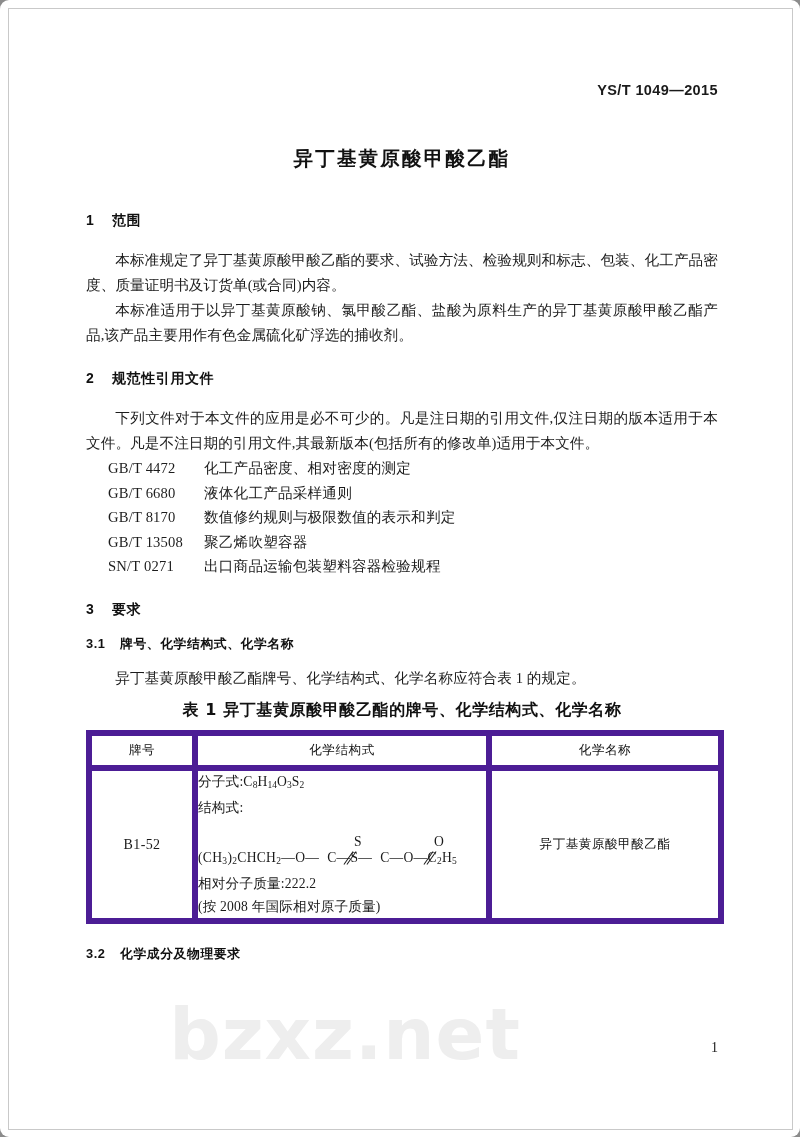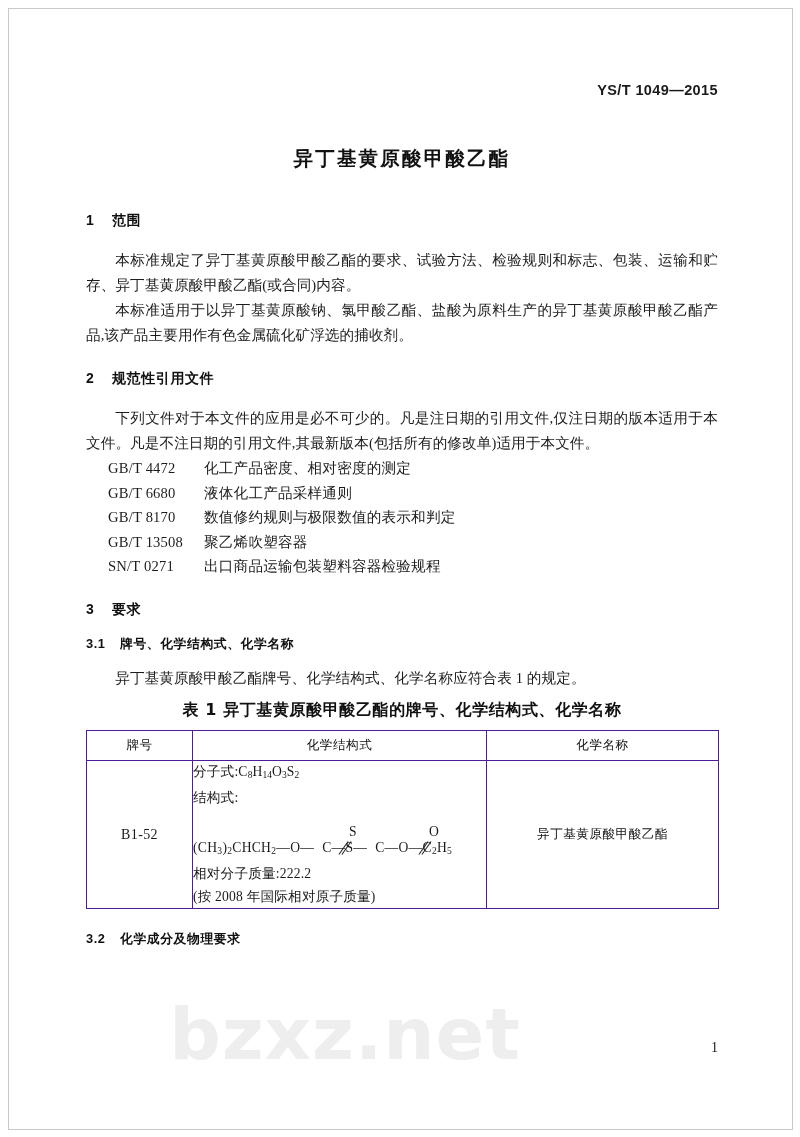--- a/index.html
+++ b/index.html
@@ -9,20 +9,21 @@
   }
   .page {
     position: relative;
     width: 800px;
     height: 1137px;
     margin: 0 auto;
     background: #ffffff;
     overflow: hidden;
     font-family: "Liberation Serif", "DejaVu Serif", serif;
     color: #1a1a1a;
+    border-radius: 9px;
   }
   
   .page-frame {
     position: absolute;
     left: 8px; top: 8px;
     width: 783px; height: 1120px;
     border: 1px solid #c9c9c9;
     pointer-events: none;
   }
 
@@ -110,21 +111,21 @@
     font-size: 16px;
     letter-spacing: 0.6px;
     color: #111;
   }
   table.tbl {
     border-collapse: collapse;
     width: 632px;
     table-layout: fixed;
   }
   table.tbl td, table.tbl th {
-    border: 1px solid #4c1d95;
+    border: 6px solid #4c1d95;
     padding: 0;
     vertical-align: middle;
     font-weight: normal;
   }
   table.tbl thead td {
     text-align: center;
     height: 29px;
     font-family: "DejaVu Sans", sans-serif;
     font-size: 12.6px;
     letter-spacing: 0.5px;
@@ -228,21 +229,21 @@
     <div class="doc-title">异丁基黄原酸甲酸乙酯</div>
 
     <div style="height:212px"></div>
 
     <div class="h1">
       <span class="num">1</span><span>范围</span>
     </div>
 
     <div style="height:18px"></div>
 
-    <p class="body">本标准规定了异丁基黄原酸甲酸乙酯的要求、试验方法、检验规则和标志、包装、运输和贮存、异丁基黄原酸甲酸乙酯(或合同)内容。</p>
+    <p class="body">本标准规定了异丁基黄原酸甲酸乙酯的要求、试验方法、检验规则和标志、包装、化工产品密度、质量证明书及订货单(或合同)内容。</p>
     <p class="body">本标准适用于以异丁基黄原酸钠、氯甲酸乙酯、盐酸为原料生产的异丁基黄原酸甲酸乙酯产品,该产品主要用作有色金属硫化矿浮选的捕收剂。</p>
 
     <div style="height:22px"></div>
 
     <div class="h1">
       <span class="num">2</span><span>规范性引用文件</span>
     </div>
 
     <div style="height:18px"></div>
 

